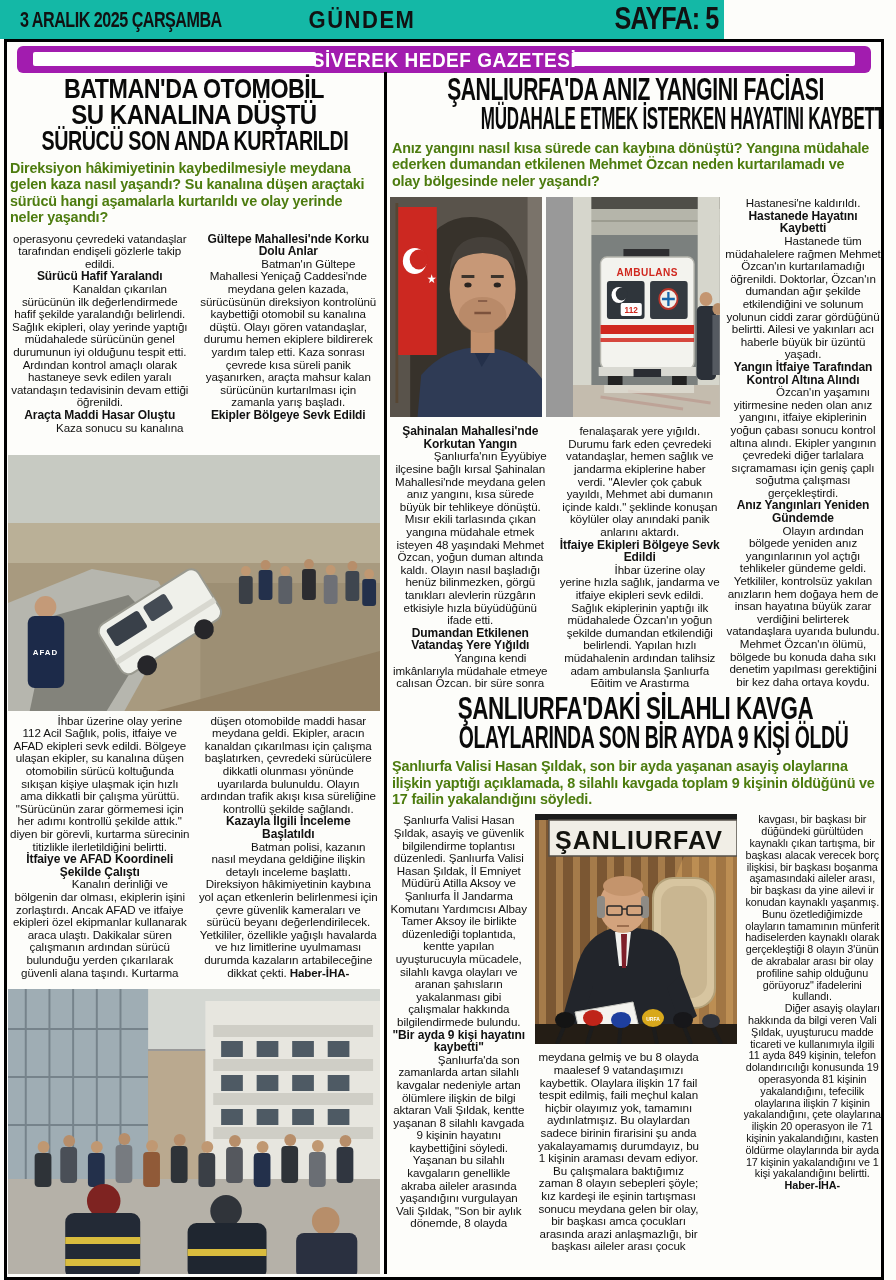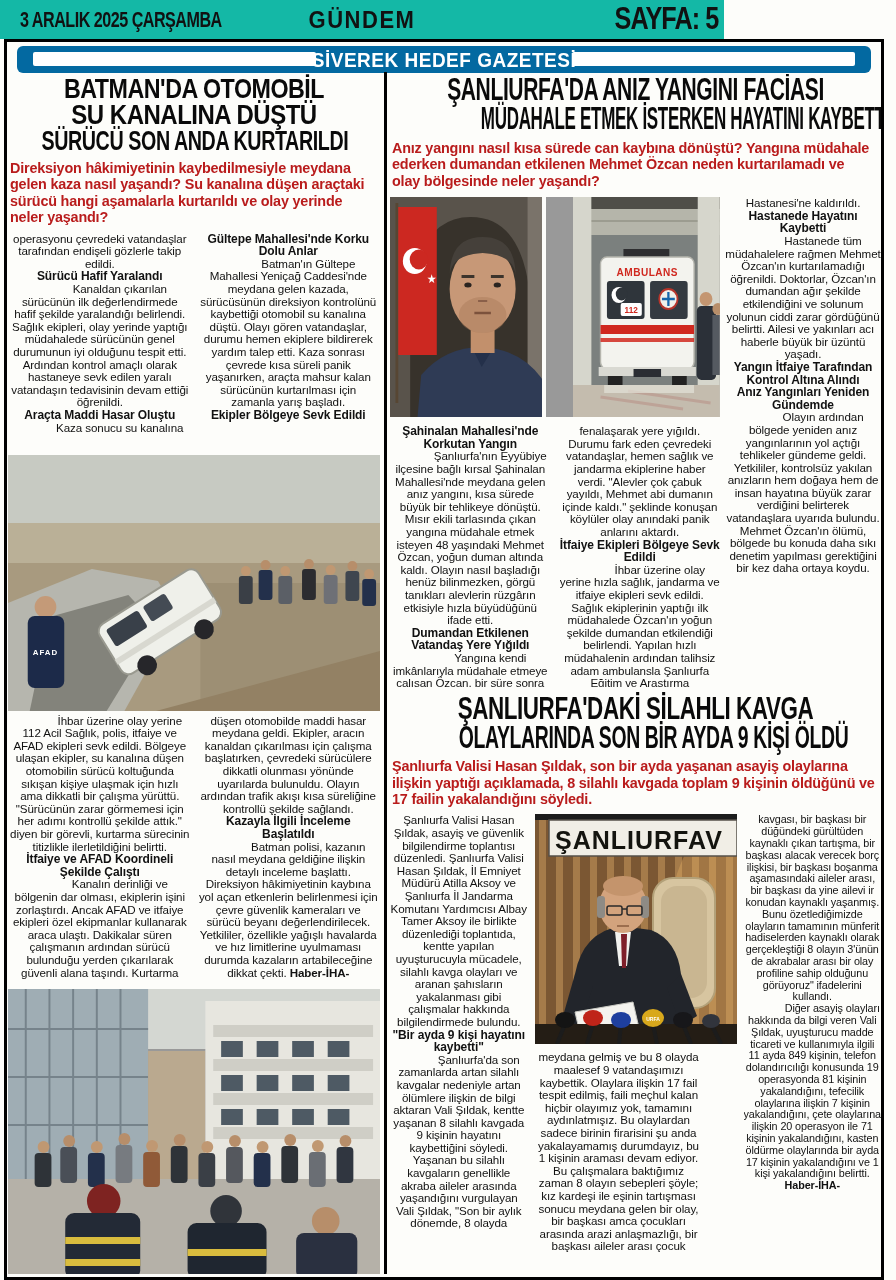--- a/index.html
+++ b/index.html
@@ -19,21 +19,21 @@
   
   .banner{position:absolute;left:10px;right:10px;top:4px;height:27px;border-radius:6px;}
   .slot{position:absolute;top:6px;height:14px;background:#fff;border-radius:2px;}
   .banner-label{position:absolute;left:0;right:0;top:0;line-height:27px;text-align:center;color:#fff;
                 font-weight:800;font-size:19px;letter-spacing:0.5px;transform:scaleY(1.1);white-space:nowrap;}
   
   .region{position:absolute;overflow:hidden;}
   .cond{display:block;white-space:nowrap;text-align:center;font-weight:800;letter-spacing:-0.5px;color:#0a0a0a;}
   .h1 .cond{font-size:24px;line-height:26px;}
   .h2 .cond,.h3 .cond{font-size:27px;line-height:29px;}
-  .intro{font-weight:700;font-size:14.4px;line-height:16.4px;letter-spacing:-0.2px;color:#b91c1c;}
+  .intro{font-weight:700;font-size:14.4px;line-height:16.4px;letter-spacing:-0.2px;color:#4d7c0f;}
   .cols{display:flex;gap:9px;overflow:hidden;}
   .col{flex:1;overflow:hidden;text-align:center;}
   .col p{margin:0;font-size:11.6px;line-height:12.6px;letter-spacing:-0.1px;}
   .col p.bh{font-weight:700;font-size:12px;}
   .col p.ind{text-indent:40px;}
   .col.small p{font-size:10.8px;line-height:11.8px;}
   .phbox{overflow:hidden;background:#999;}
   .phbox svg{display:block;width:100%;height:100%;}
   .row{display:flex;}
 </style>
@@ -43,21 +43,21 @@
 <div class="page">
 
   <div class="hdr">
     <div class="hdr-date">3 ARALIK 2025 ÇARŞAMBA</div>
     <div class="hdr-sec">GÜNDEM</div>
     <div class="hdr-page">SAYFA: 5</div>
   </div>
 
   <div class="frame">
 
-    <div class="banner" id="banner" style="background: #0369a1;">
+    <div class="banner" id="banner" style="background: #a21caf;">
       <div class="slot" style="left:16px;width:283px;"></div>
       <div class="slot" style="right:16px;width:283px;"></div>
       <div class="banner-label">SİVEREK HEDEF GAZETESİ</div>
     </div>
 
     <div class="vdiv"></div>
 
     <div class="region" style="left:1px;top:32px;width:372px;height:1200px;">
       <div class="h1" style="margin-top:2px;">
         <span class="cond" style="transform:scale(0.97,1.15);">BATMAN'DA OTOMOBİL</span>
@@ -306,20 +306,21 @@
                 <p class="bh">İtfaiye Ekipleri Bölgeye Sevk Edildi</p>
                 <p class="bp ind">İhbar üzerine olay yerine hızla sağlık, jandarma ve itfaiye ekipleri sevk edildi. Sağlık ekiplerinin yaptığı ilk müdahalede Özcan'ın yoğun şekilde dumandan etkilendiği belirlendi. Yapılan hızlı müdahalenin ardından talihsiz adam ambulansla Şanlıurfa Eğitim ve Araştırma</p>
               </div>
           </div>
         </div>
         <div class="col" style="height:490px;">
             <p class="bp">Hastanesi'ne kaldırıldı.</p>
             <p class="bh">Hastanede Hayatını Kaybetti</p>
             <p class="bp ind">Hastanede tüm müdahalelere rağmen Mehmet Özcan'ın kurtarılamadığı öğrenildi. Doktorlar, Özcan'ın dumandan ağır şekilde etkilendiğini ve solunum yolunun ciddi zarar gördüğünü belirtti. Ailesi ve yakınları acı haberle büyük bir üzüntü yaşadı.</p>
             <p class="bh">Yangın İtfaiye Tarafından Kontrol Altına Alındı</p>
+            <p class="bp ind">Özcan'ın yaşamını yitirmesine neden olan anız yangını, itfaiye ekiplerinin yoğun çabası sonucu kontrol altına alındı. Ekipler yangının çevredeki diğer tarlalara sıçramaması için geniş çaplı soğutma çalışması gerçekleştirdi.</p>
             <p class="bh">Anız Yangınları Yeniden Gündemde</p>
             <p class="bp ind">Olayın ardından bölgede yeniden anız yangınlarının yol açtığı tehlikeler gündeme geldi. Yetkililer, kontrolsüz yakılan anızların hem doğaya hem de insan hayatına büyük zarar verdiğini belirterek vatandaşlara uyarıda bulundu. Mehmet Özcan'ın ölümü, bölgede bu konuda daha sıkı denetim yapılması gerektiğini bir kez daha ortaya koydu.</p>
           </div>
       </div>
 
       <div class="h3" style="margin-top:8px;">
         <span class="cond" style="transform:scale(0.83,1.15);">ŞANLIURFA'DAKİ SİLAHLI KAVGA</span>
         <span class="cond" style="transform:scale(0.72,1.15);">OLAYLARINDA SON BİR AYDA 9 KİŞİ ÖLDÜ</span>
       </div>
       <div class="intro" style="margin:5px 6px 0 2px;">Şanlıurfa Valisi Hasan Şıldak, son bir ayda yaşanan asayiş olaylarına ilişkin yaptığı açıklamada, 8 silahlı kavgada toplam 9 kişinin öldüğünü ve 17 failin yakalandığını söyledi.</div>

